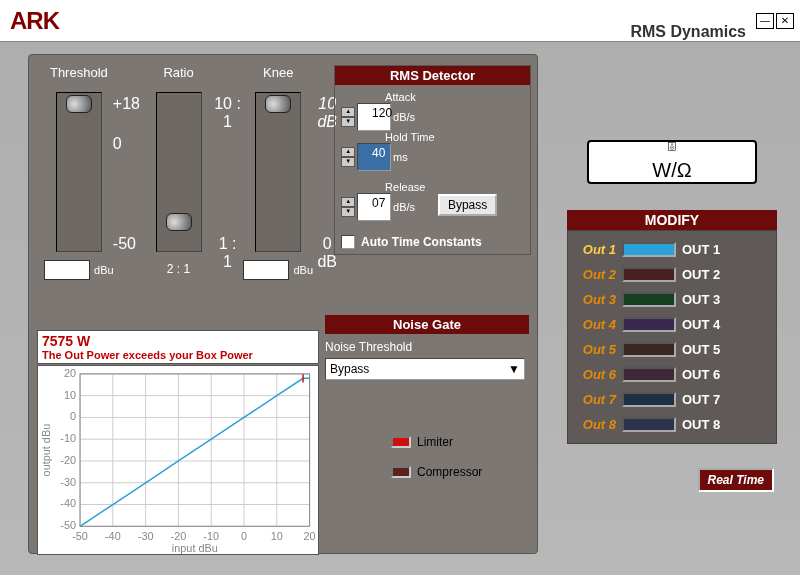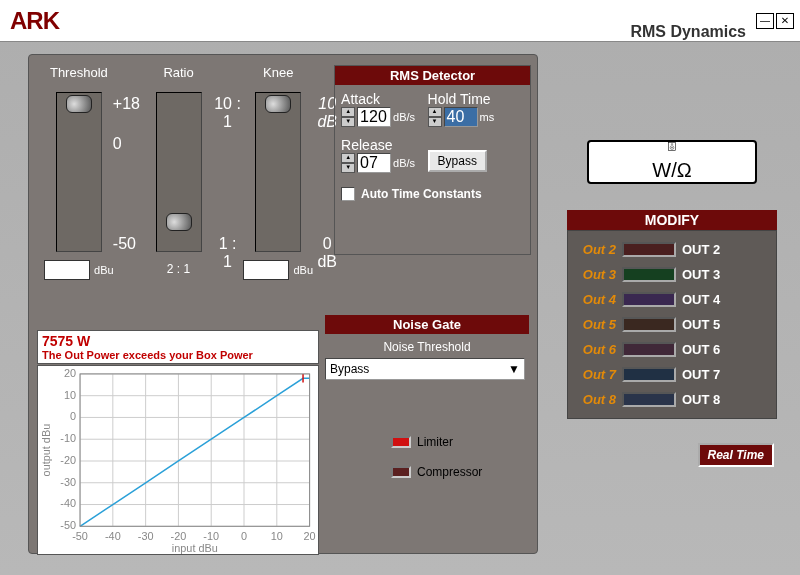--- a/index.html
+++ b/index.html
@@ -18,25 +18,25 @@
   .tick-label-col{ position:absolute; left:56px; top:0; height:100%; width:30px; color:#fff; font-size:16px;}
   .tick-label-col span{ position:absolute; left:0;}
   .knob { position:absolute; left:50%; transform:translateX(-50%); width:26px; height:18px; background:radial-gradient(circle at 30%,#ddd,#555); border:1px solid #222; border-radius:6px;}
   .valrow { margin-top:8px; display:flex; align-items:center; justify-content:center; gap:4px;}
   .valbox { width:46px; height:20px; background:#fff; border:1px solid #333; font-size:12px; text-align:center; line-height:18px;}
   .unit { font-size:11px; color:#fff;}
   .rmsbox { width:202px; height:190px; border:1px solid #555; position:relative; }
   .panelhdr { background:#6d0a0a; color:#fff; text-align:center; font-weight:bold; font-size:13px; padding:2px 0;}
   .rmsfields { padding:6px;}
   .fieldcol { display:inline-block; vertical-align:top; margin-right:8px;}
-  .flabel { font-size:14px; color:#fff;}
+  .flabel { font-size:11px; color:#fff;margin-left:44px;}
   .spinrow { display:flex; align-items:center; gap:2px;}
   .spinbtns { display:flex; flex-direction:column;}
   .spinbtn { width:14px; height:10px; background:#ccc; border:1px solid #555; font-size:6px; line-height:6px; text-align:center; cursor:pointer;}
-  .ninput { width:34px; height:20px; border:1px inset #999; background:#fff; font-size:16px; text-align:left; padding-left:2px; line-height:18px;}
+  .ninput { width:34px; height:28px; border:1px inset #999; background:#fff; font-size:12px; text-align:left; padding-left:14px; line-height:18px;}
   .ninput.sel { background:#3b6ea5; color:#fff;}
   .btn { background:#e8e8e8; border:2px outset #fff; padding:2px 8px; font-size:12px; cursor:pointer;}
   .chk { width:14px; height:14px; border:1px inset #999; background:#fff; display:inline-block; vertical-align:middle;}
   .gatebox { position:absolute; left:296px; top:260px; width:204px;}
   .gselect { width:200px; height:22px; border:1px inset #999; background:#fff; display:flex; align-items:center; justify-content:space-between; padding:0 4px; font-size:12px; cursor:pointer;}
   .legendbox { position:absolute; left:362px; top:380px; font-size:12px;}
   .legrow { display:flex; align-items:center; gap:6px; margin-bottom:16px;}
   .legswatch { width:20px; height:12px; border:2px inset #ccc;}
   .warnbox { position:absolute; left:8px; top:275px; width:282px; background:#fff; border:1px solid #555; padding:2px 4px; font-size:11px;}
   .warnbox .pw { color:#c00000; font-weight:bold; font-size:14px;}
@@ -163,21 +163,21 @@
           <div style="display:flex;align-items:center;gap:6px;">
             <span class="chk"></span>
             <span style="color:#fff;font-size:12px;font-weight:bold;">Auto Time Constants</span>
           </div>
         </div>
       </div>
     </div>
 
     <div class="gatebox">
       <div class="panelhdr">Noise Gate</div>
-      <div style="text-align:center;color:#fff;font-size:12px;margin:6px 0 4px;">Noise Threshold</div>
+      <div style="text-align:left;color:#fff;font-size:12px;margin:6px 0 4px;">Noise Threshold</div>
       <div class="gselect">
         <span>Bypass</span>
         <span>▼</span>
       </div>
     </div>
 
     <div class="legendbox">
       <div class="legrow">
         <div class="legswatch" style="background:#d01010"></div>
         <span>Limiter</span>
@@ -244,20 +244,25 @@
         <circle cx="10" cy="15" r="5" fill="none" stroke="#000"></circle>
         <circle cx="10" cy="15" r="1.5" fill="#000"></circle>
       </svg>
       <span>W/Ω</span>
     </div>
 
     <div class="modifybox">
       <div class="panelhdr">MODIFY</div>
       <div class="body" id="outlist">
           <div class="outrow">
+            <div class="outlbl sel">Out 1</div>
+            <div class="outbtn" style="background: rgb(42, 160, 216);"></div>
+            <div class="outname">OUT 1</div>
+          </div>
+          <div class="outrow">
             <div class="outlbl">Out 2</div>
             <div class="outbtn" style="background: rgb(74, 31, 31);"></div>
             <div class="outname">OUT 2</div>
           </div>
           <div class="outrow">
             <div class="outlbl">Out 3</div>
             <div class="outbtn" style="background: rgb(21, 64, 32);"></div>
             <div class="outname">OUT 3</div>
           </div>
           <div class="outrow">

